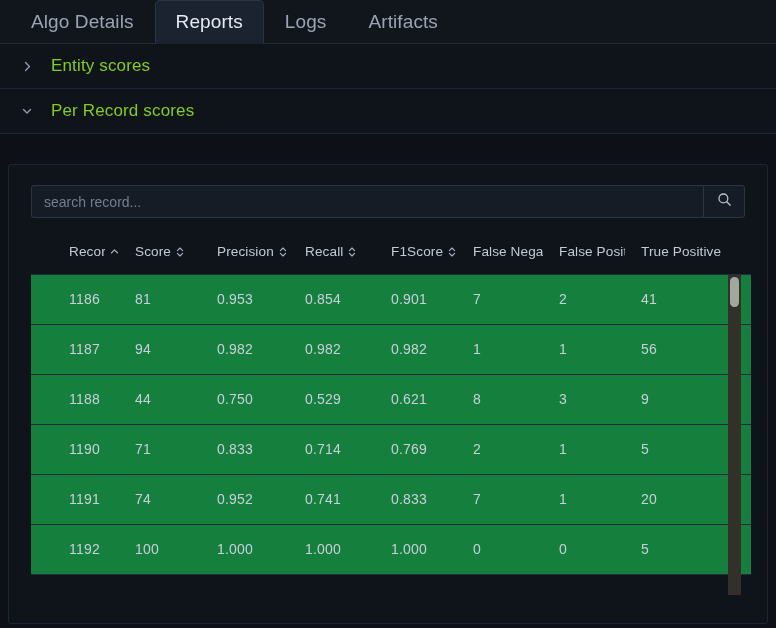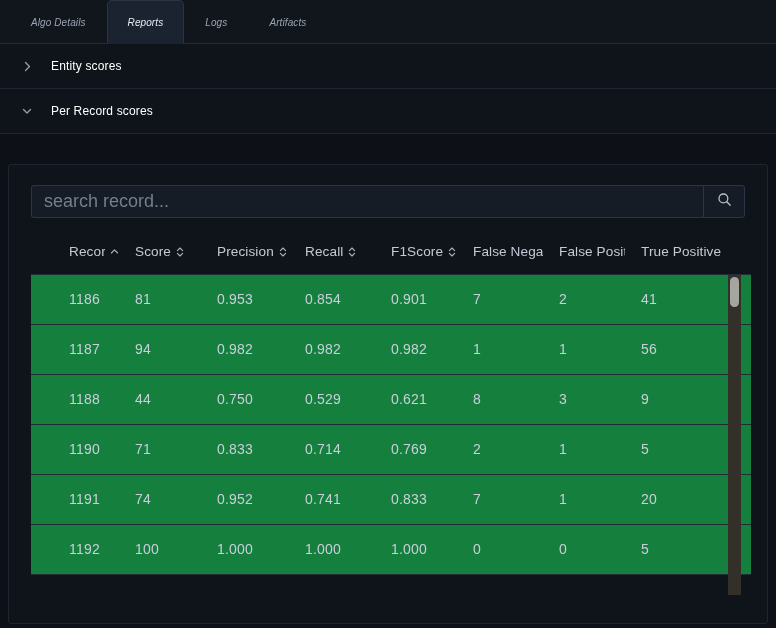--- a/index.html
+++ b/index.html
@@ -32,30 +32,29 @@
     align-items: flex-end;
     padding-left: 10px;
     background: #11161d;
     border-bottom: 1px solid #222b36;
   }
   .tab {
     height: 43px;
     display: flex;
     align-items: center;
     padding: 0 20px;
-    font-size: 10px;
+    font-size: 19px;
     color: #9aa4b2;
     letter-spacing: .1px;
     cursor: pointer;
     border: 1px solid transparent;
     border-bottom: none;
     border-radius: 5px 5px 0 0;
     position: relative;
     white-space: nowrap;
-    font-style: italic;
   }
   .tab.active {
     background: #1b2230;
     color: #e6ebf2;
     border-color: #2a3442;
   }
   .tab.active::after {
     content: "";
     position: absolute;
     left: 0; right: 0; bottom: -1px;
@@ -83,22 +82,22 @@
   .chev {
     width: 22px;
     flex: 0 0 22px;
     display: flex;
     align-items: center;
     justify-content: center;
     color: #93a0b0;
   }
   .chev svg { display: block; }
   .acc-label {
-    font-size: 12px;
-    color: #ffffff;
+    font-size: 17px;
+    color: #84cc16;
     margin-left: 13px;
     letter-spacing: .15px;
   }
 
   
   .section-body {
     position: absolute;
     top: 90px; left: 0; right: 0; bottom: 0;
     padding: 0;
   }
@@ -125,21 +124,21 @@
     display: flex;
   }
   .search-input {
     flex: 1 1 auto;
     height: 33px;
     background: #161c25;
     border: 1px solid #2b3543;
     border-right: none;
     border-radius: 3px 0 0 3px;
     color: #cfd6e0;
-    font-size: 18px;
+    font-size: 14px;
     font-family: "Liberation Sans", sans-serif;
     padding: 0 12px;
     outline: none;
   }
   .search-input::placeholder { color: #737f8d; }
   .search-btn {
     flex: 0 0 42px;
     height: 33px;
     background: #161c25;
     border: 1px solid #2b3543;

